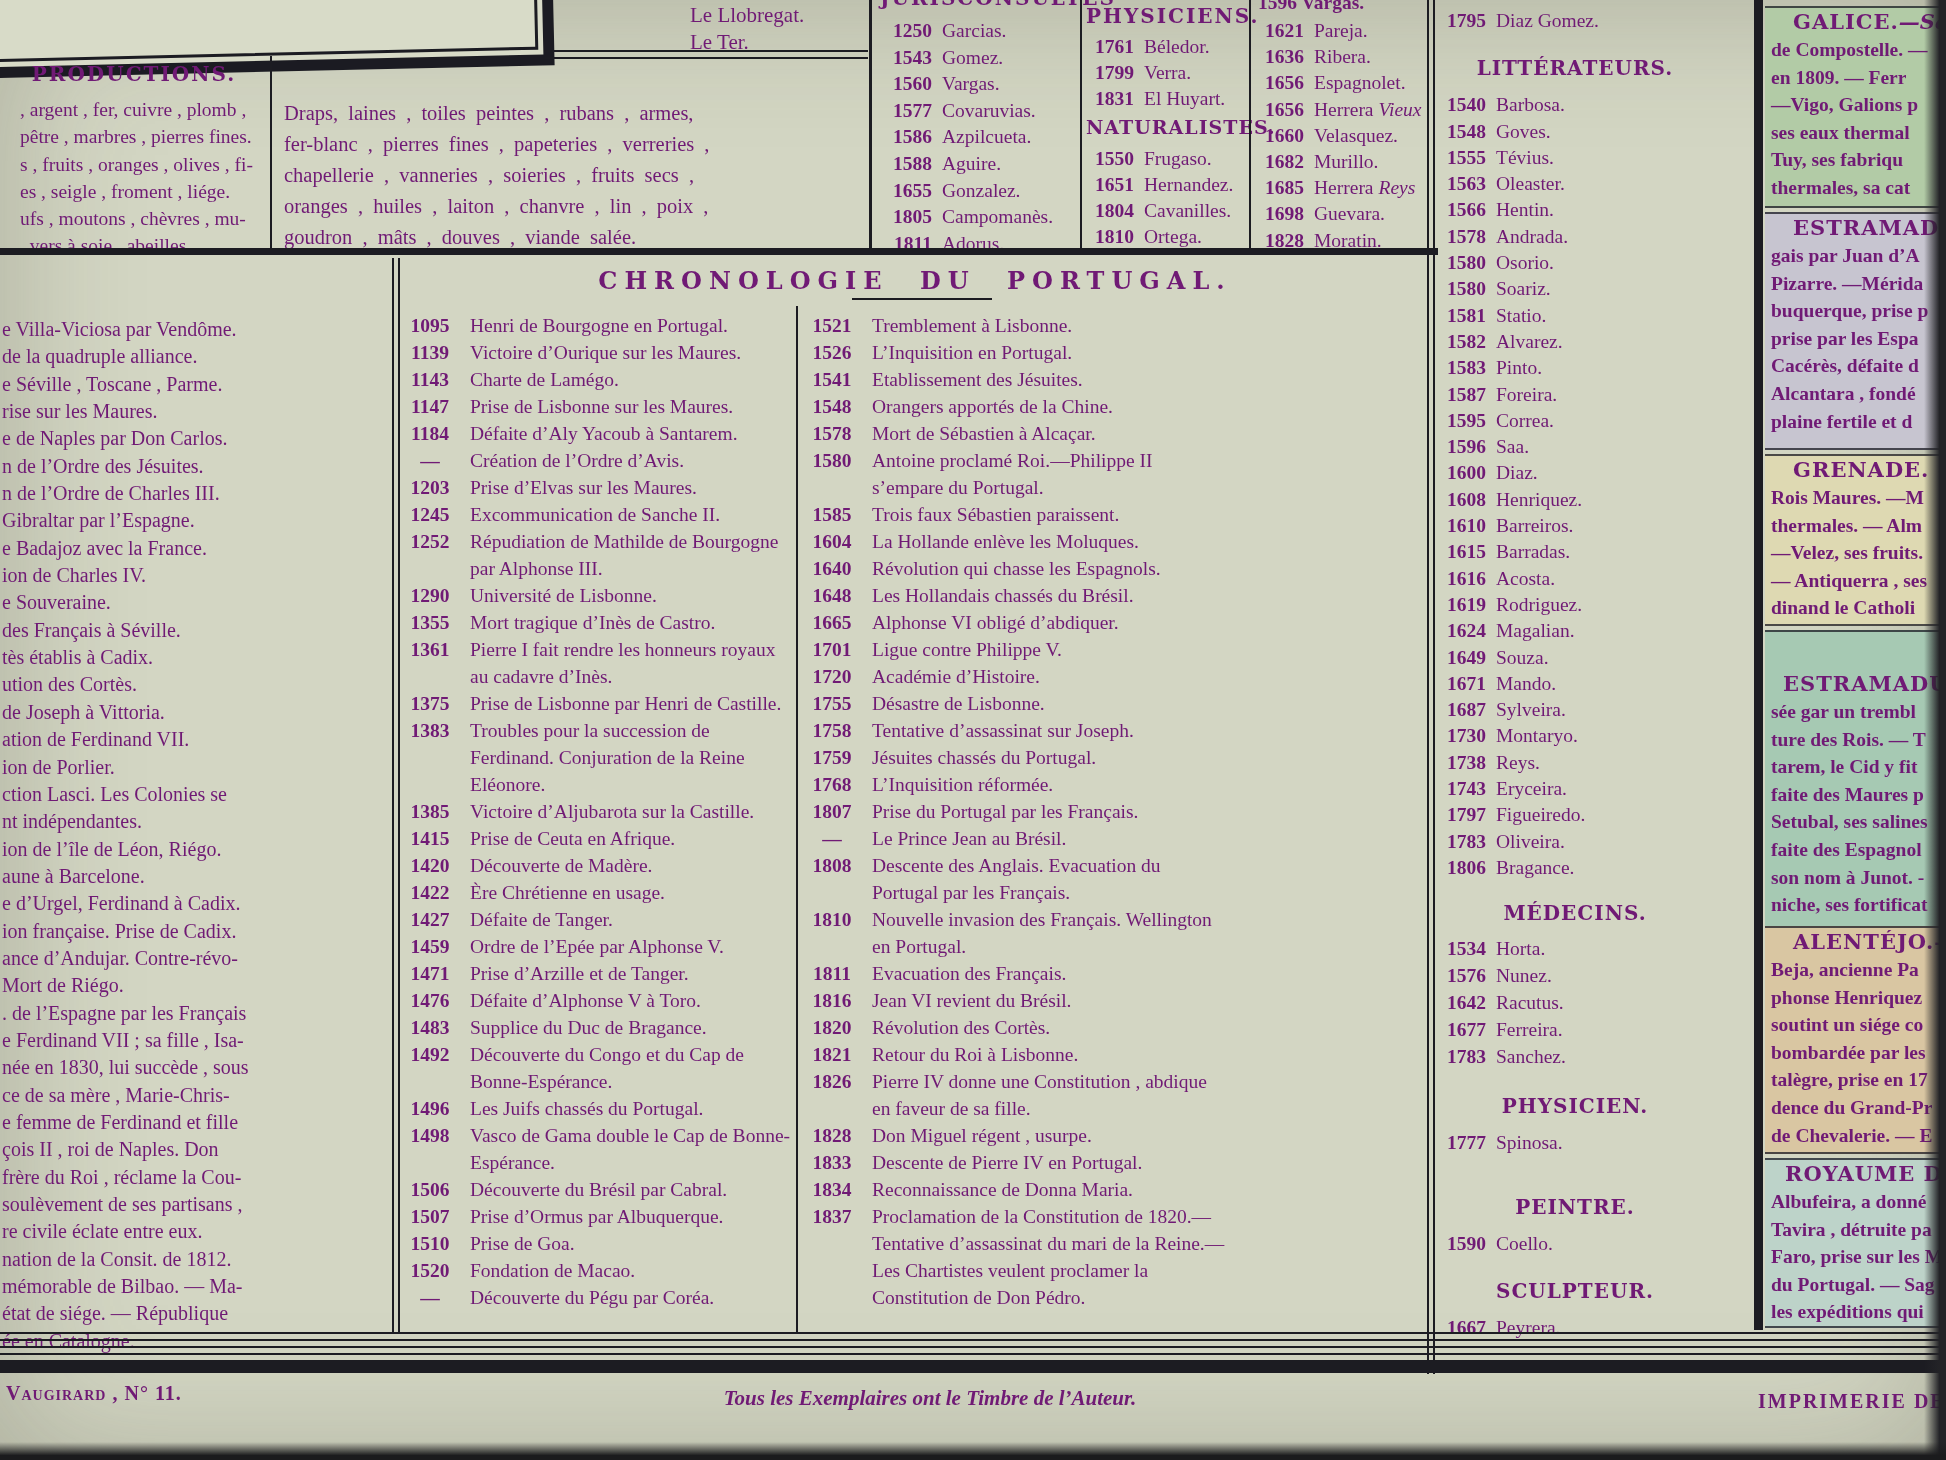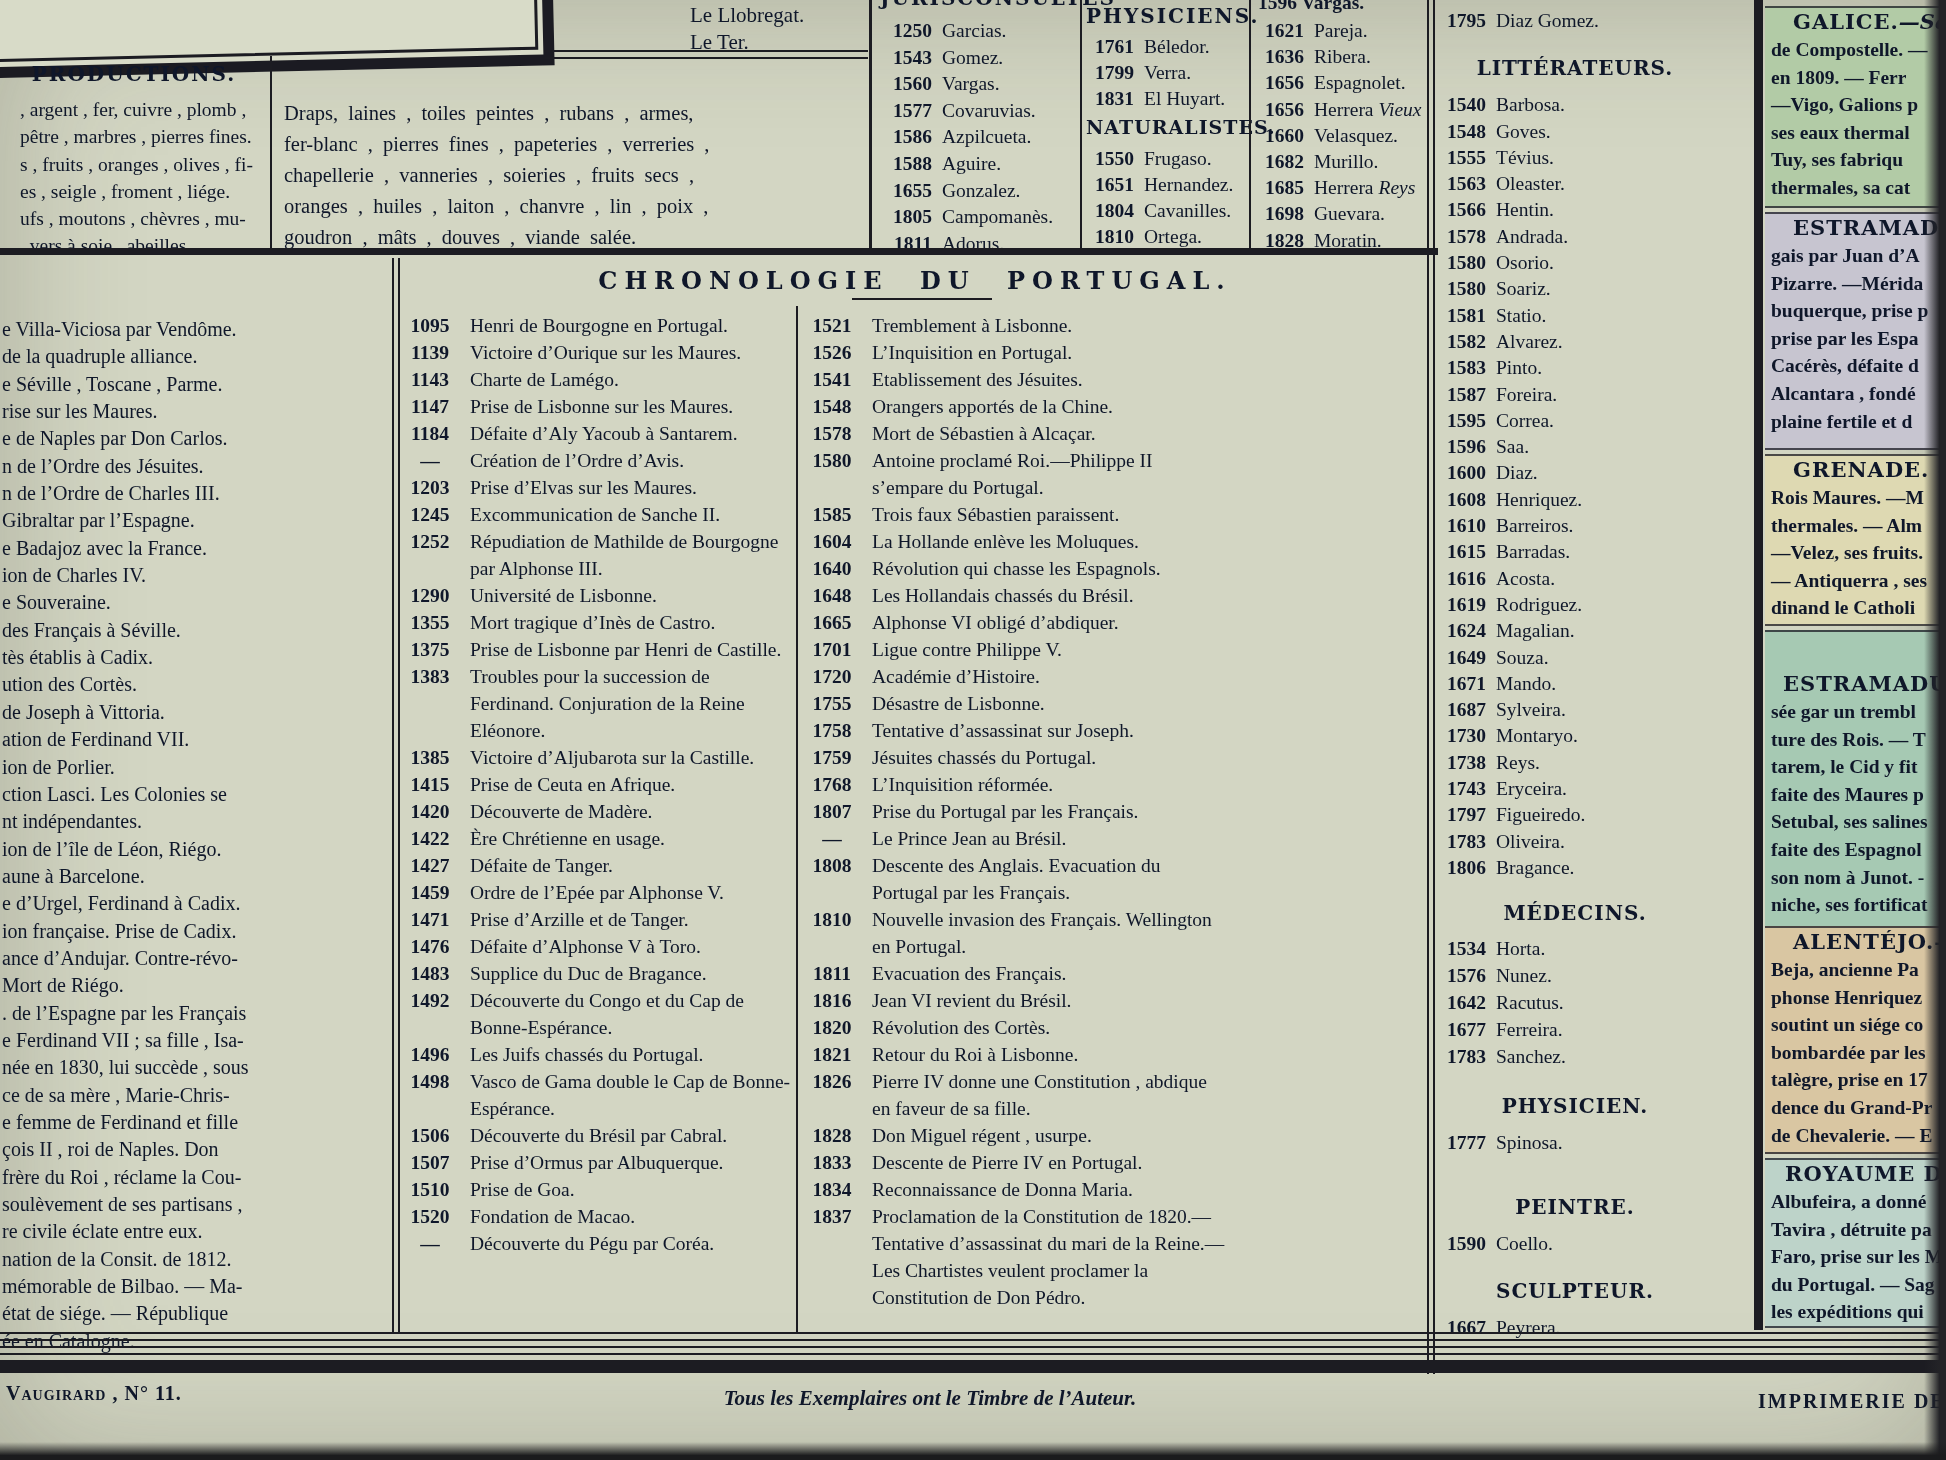--- a/index.html
+++ b/index.html
@@ -1,18 +1,18 @@
 <!DOCTYPE html>
 <html><head>
 <meta charset="utf-8">
 <style>
   html,body{margin:0;padding:0;background:#3a3a3c;}
   .sheet{
     position:relative;width:1946px;height:1460px;overflow:hidden;
-    background:#d3d6c3;color:#0f172a;
+    background:#d3d6c3;color:#701a75;
     font-family:"Liberation Serif","DejaVu Serif",serif;
     box-shadow:inset 0 0 140px rgba(70,70,55,.28);
   }
   .abs{position:absolute;}
   .nowrap{white-space:nowrap;}
   .rule{position:absolute;background:#1c1c22;}
   
   .tl-frame{position:absolute;left:-36px;top:-168px;width:566px;height:218px;
     border:11px solid #1b1b22;transform:rotate(-1.3deg);background:#d8dbc8;}
   .tl-frame::after{content:"";position:absolute;inset:5px;border:3px solid #1b1b22;}
@@ -331,20 +331,23 @@
       </div>
 
       <div class="centry">
         <span class="yr">1290</span><span>Université de Lisbonne.</span>
       </div>
 
       <div class="centry">
         <span class="yr">1355</span><span>Mort tragique d’Inès de Castro.</span>
       </div>
 
+      <div class="centry">
+        <span class="yr">1361</span><span>Pierre I fait rendre les honneurs royaux au cadavre d’Inès.</span>
+      </div>
 
       <div class="centry">
         <span class="yr">1375</span><span>Prise de Lisbonne par Henri de Castille.</span>
       </div>
 
       <div class="centry">
         <span class="yr">1383</span><span>Troubles pour la succession de Ferdinand. Conjuration de la Reine Eléonore.</span>
       </div>
 
       <div class="centry">

